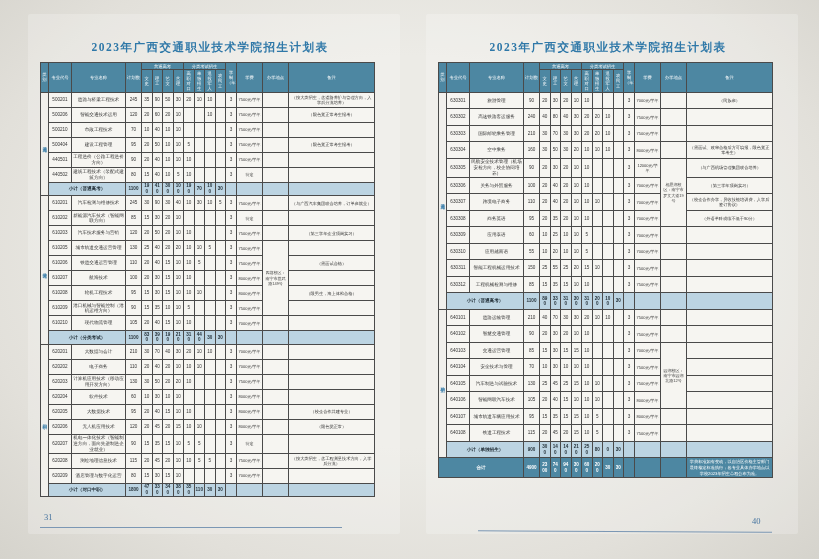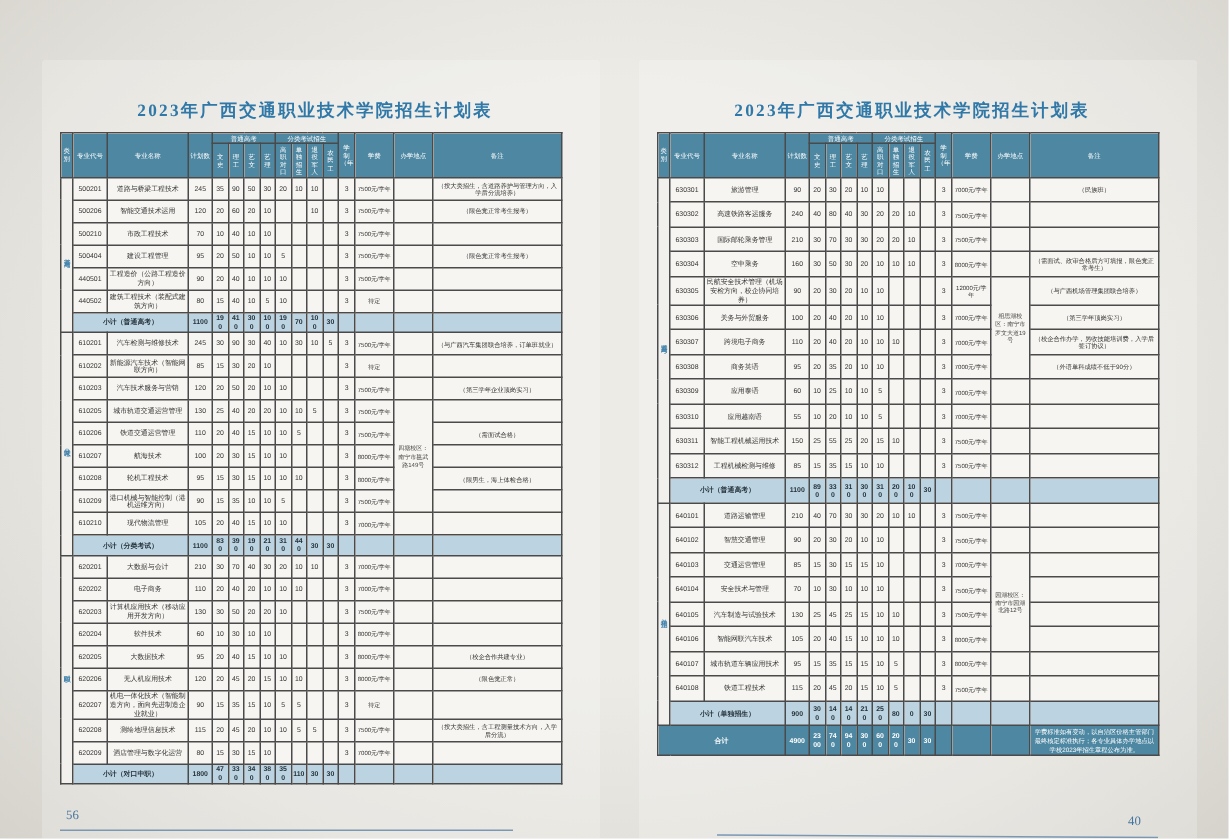--- a/index.html
+++ b/index.html
@@ -1,21 +1,21 @@
 <!DOCTYPE html>
 <html><head>
 <meta charset="utf-8">
 <style>
   html,body{margin:0;padding:0;}
   body{
     width:819px;height:559px;position:relative;overflow:hidden;
     font-family:"Liberation Sans", sans-serif;
     background:radial-gradient(ellipse at 50% 45%, #ecebe6 45%, #e2e0da 75%, #d5d3cc 100%);
   }
-  .page{position:absolute;top:0;width:400px;height:423px;margin-top:26px;}
+  .page{position:absolute;top:0;width:400px;height:423px;}
   #page0{left:10px;} #page1{left:408px;}
   .sheet{position:absolute;top:14px;left:18px;width:372px;height:520px;
     background:rgba(255,255,255,0.22);border-radius:2px;}
   .title{position:absolute;top:40px;left:0;width:100%;text-align:center;
     font-family:"Liberation Serif", serif;font-weight:bold;font-size:11.5px;
     color:#2f78a8;letter-spacing:1.5px;}
   .tblwrap{position:absolute;top:62px;}
   #page0 .tblwrap{left:30px;} #page1 .tblwrap{left:30px;}
   table{border-collapse:collapse;table-layout:fixed;width:334px;
     background:#f6f5f1;border:1px solid #3c3c3c;}
@@ -543,21 +543,21 @@
             <td>30</td>
             <td>30</td>
             <td></td>
             <td class="fee"></td>
             <td class="place"></td>
             <td class="remark"></td>
           </tr>
         </tbody>
       </table>
     </div>
-  <div class="pageno">56</div>
+  <div class="pageno">31</div>
   <div class="footline"></div>
 </div>
 
 <div class="page" id="page1">
   <div class="sheet"></div>
   <div class="title">2023年广西交通职业技术学院招生计划表</div>
   <div class="tblwrap">
       <table>
         <colgroup>
           <col style="width: 8px;">

